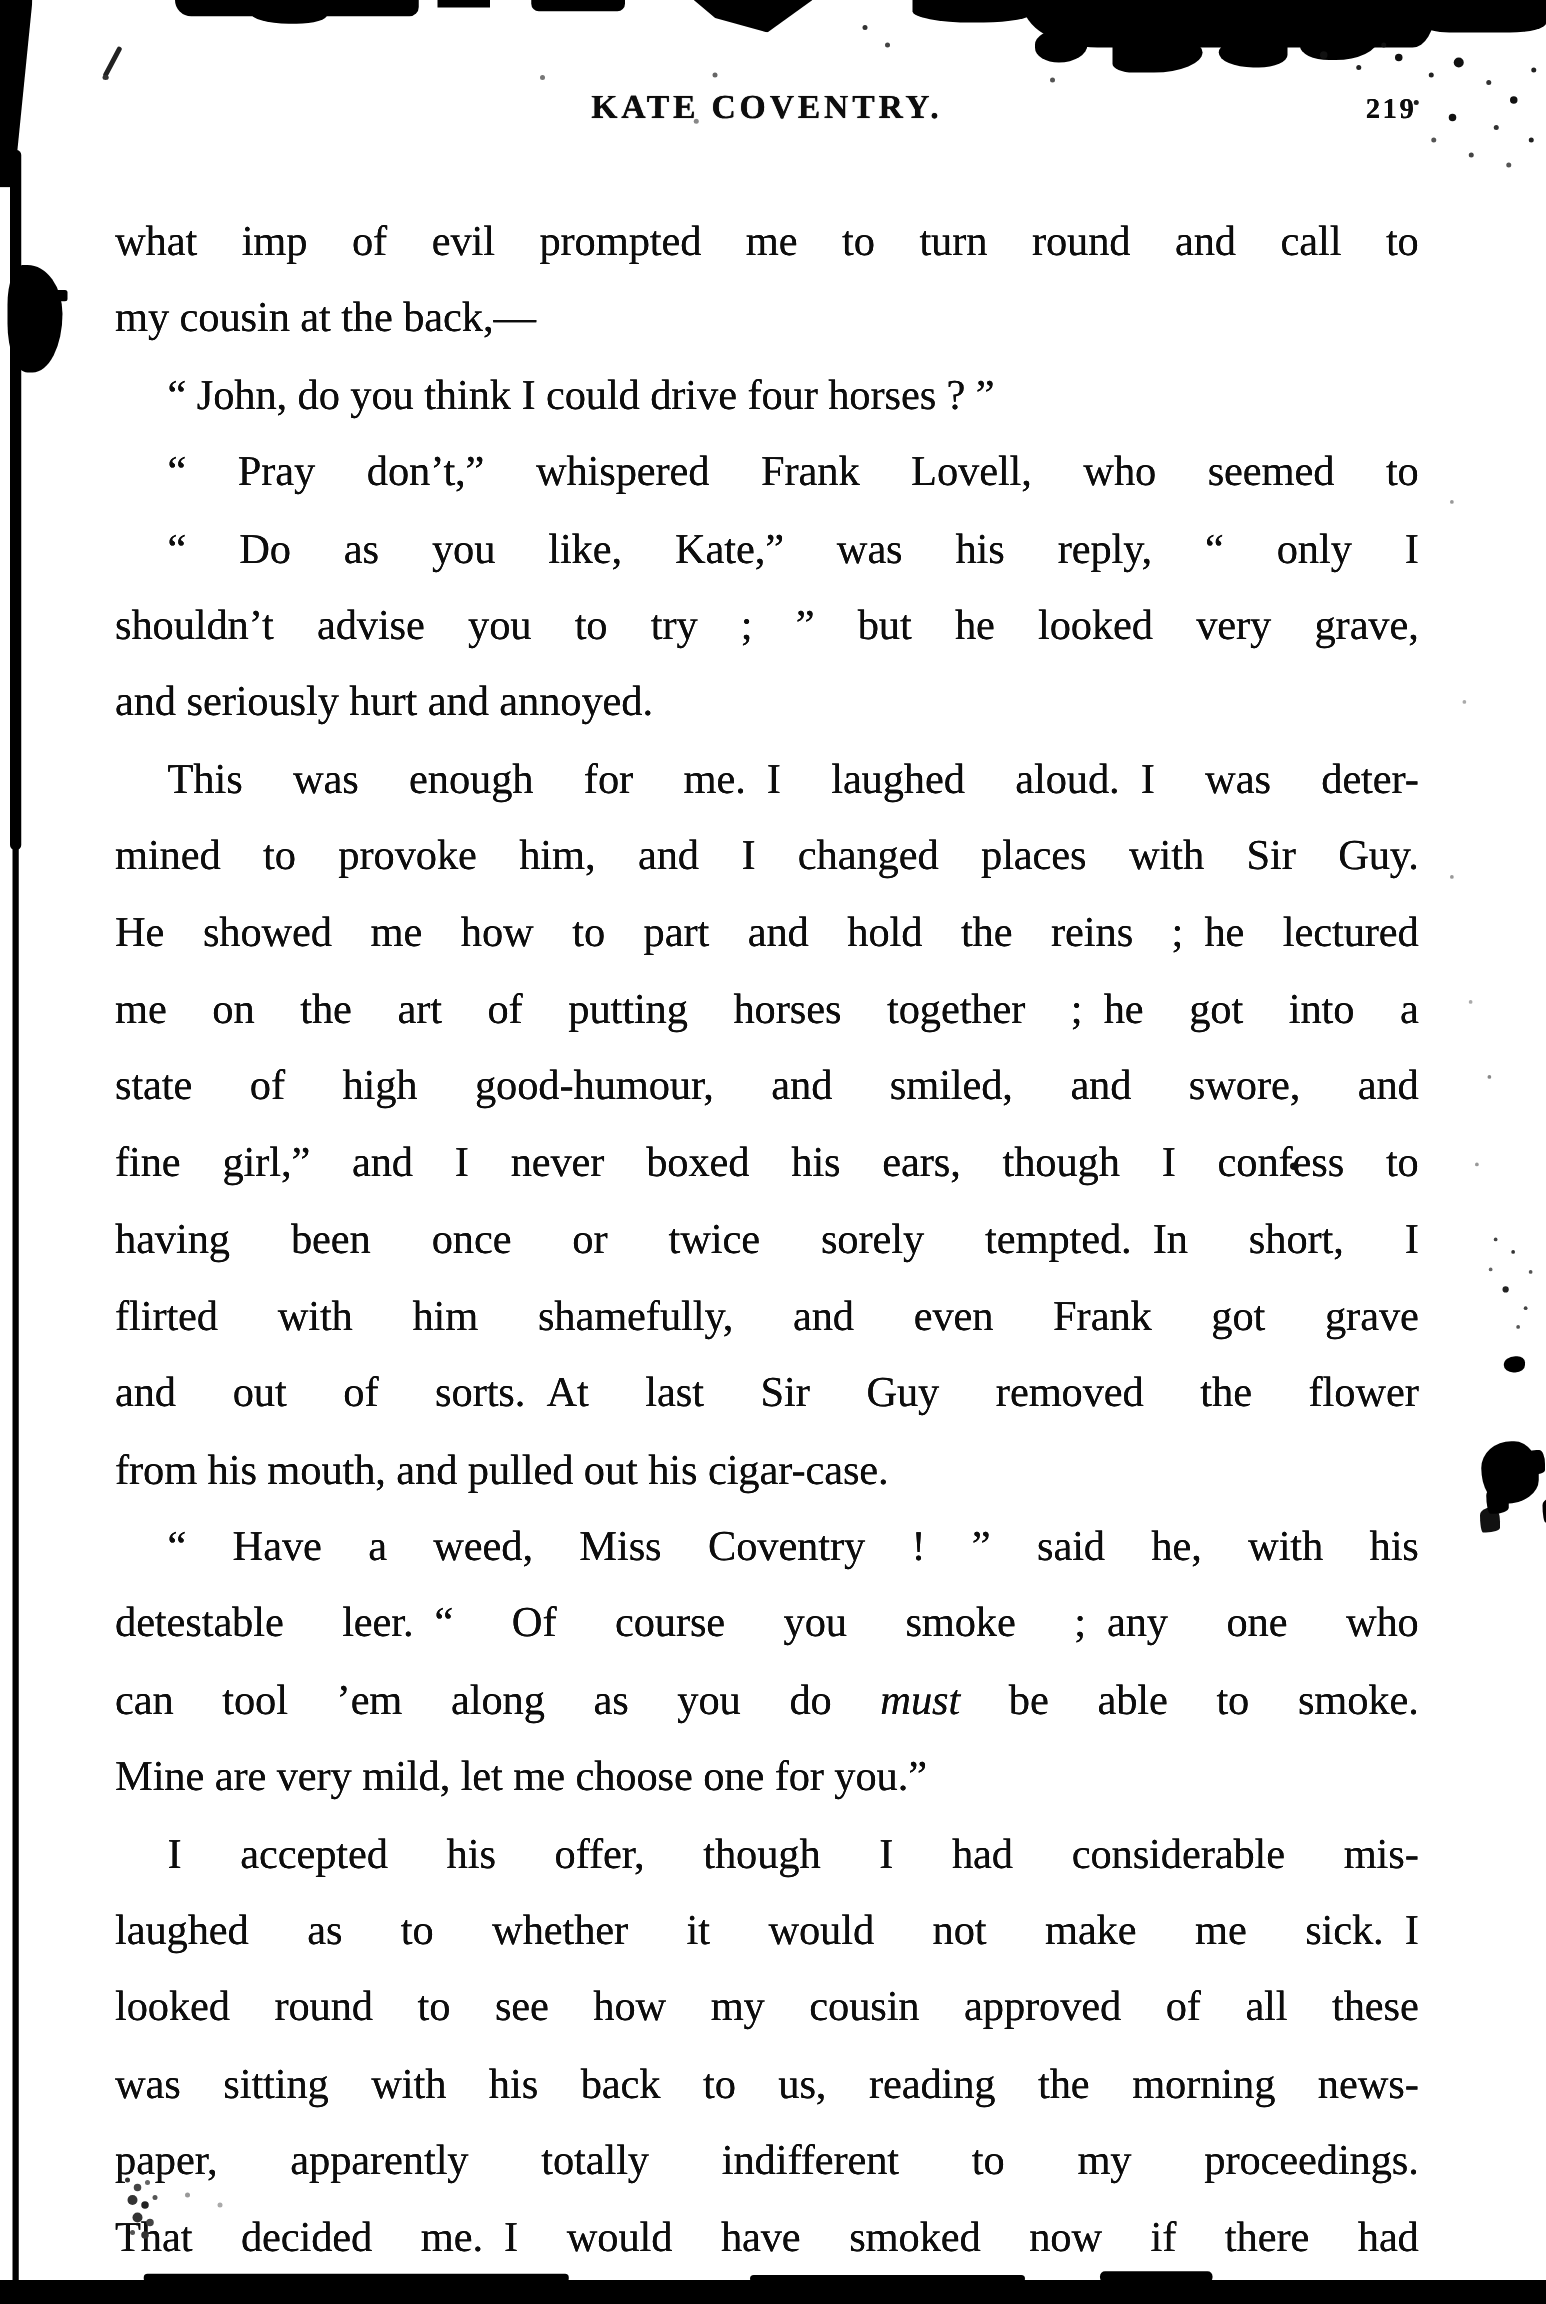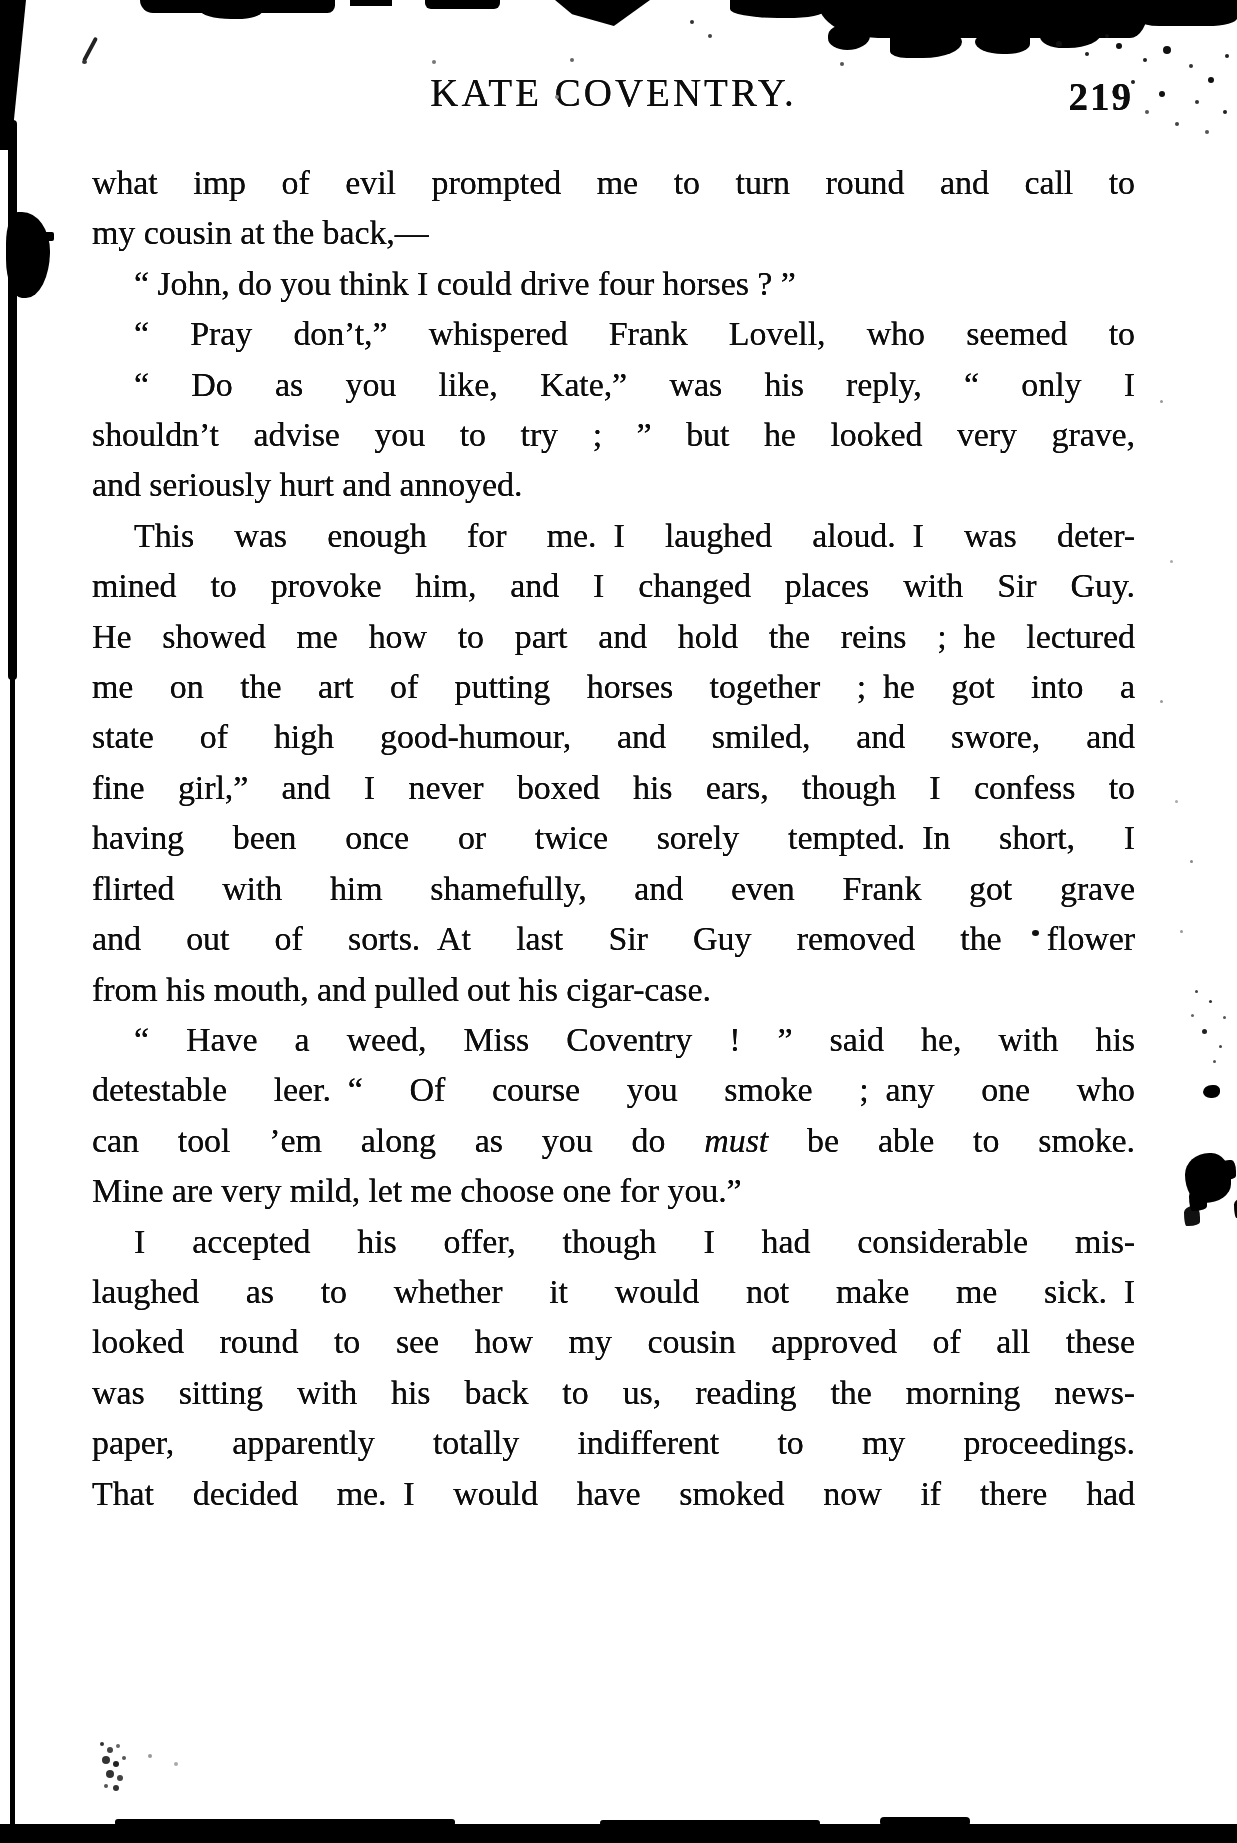--- a/index.html
+++ b/index.html
@@ -14,47 +14,48 @@
   }
 
   
   .header {
     position: absolute;
     left: 92px; top: 70px; width: 1043px; height: 50px;
   }
   .running-title {
     display: block;
     text-align: center;
-    font-size: 39px;
-    font-weight: 400;
+    font-size: 27px;
+    font-weight: 700;
     letter-spacing: 3px;
     text-shadow: 0 0 0.6px #000;
   }
   .page-number {
     position: absolute;
     right: 2px; top: 4px;
-    font-size: 39px;
+    font-size: 23px;
     font-weight: 700;
     letter-spacing: 2px;
     text-shadow: 0 0 0.5px #000;
   }
 
   
   .text-block {
     position: absolute;
     left: 92px; top: 158px; width: 1043px;
     font-size: 34px;
     line-height: 50.4px;
     letter-spacing: -0.1px;
     text-shadow: 0 0 0.5px #000;
   }
   .text-block .line {
     text-align: justify;
     text-align-last: justify;
     white-space: normal;
+    margin-top: 11px;
   }
   .text-block .line.para-end { text-align-last: left; }
   .text-block .line.indent { text-indent: 42px; }
   .text-block i { font-style: italic; }
 
   
   .art { position: absolute; background: #000; }
 
   
   .edge-top-left   { left:0; top:0; width:26px; height:150px;

